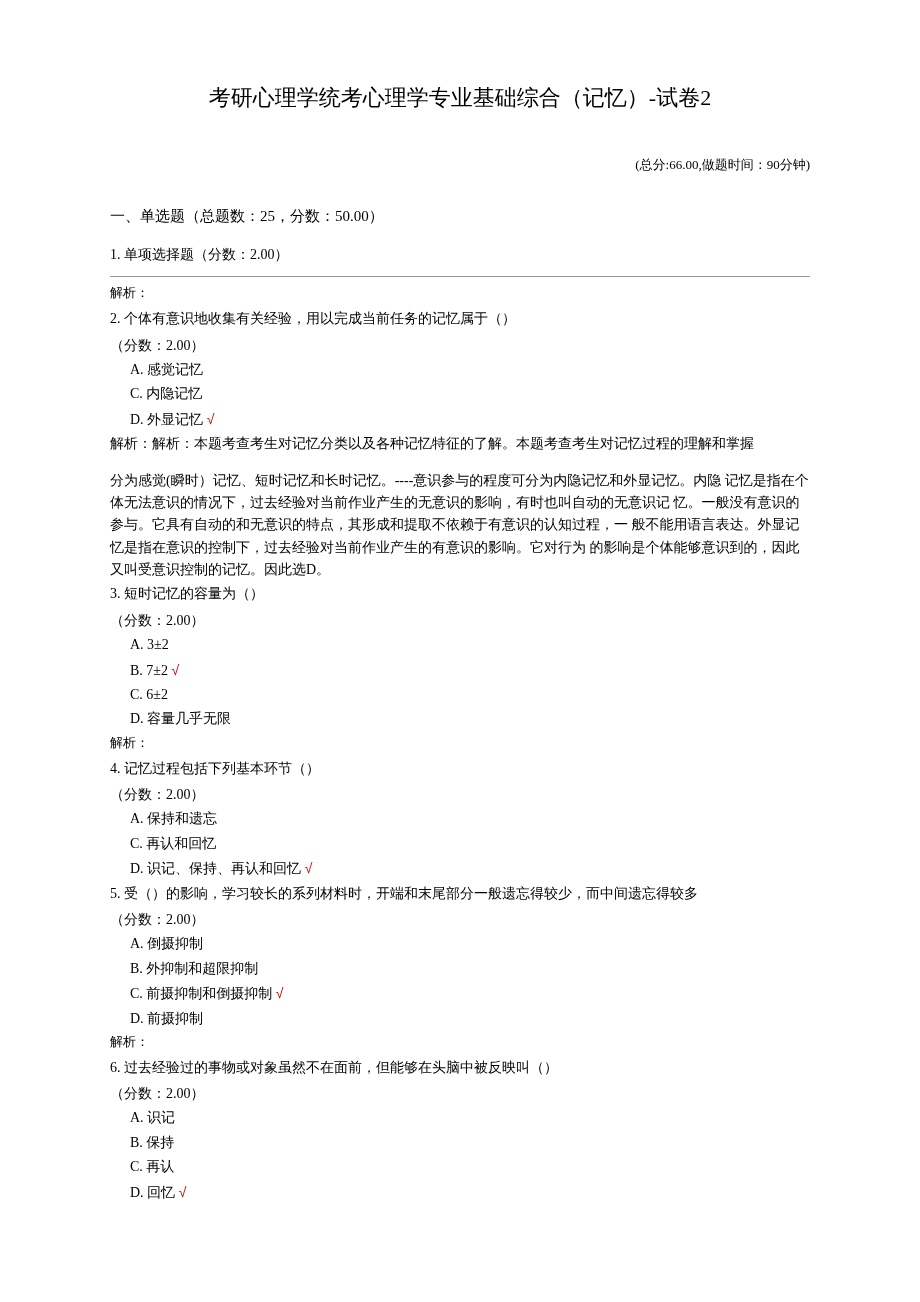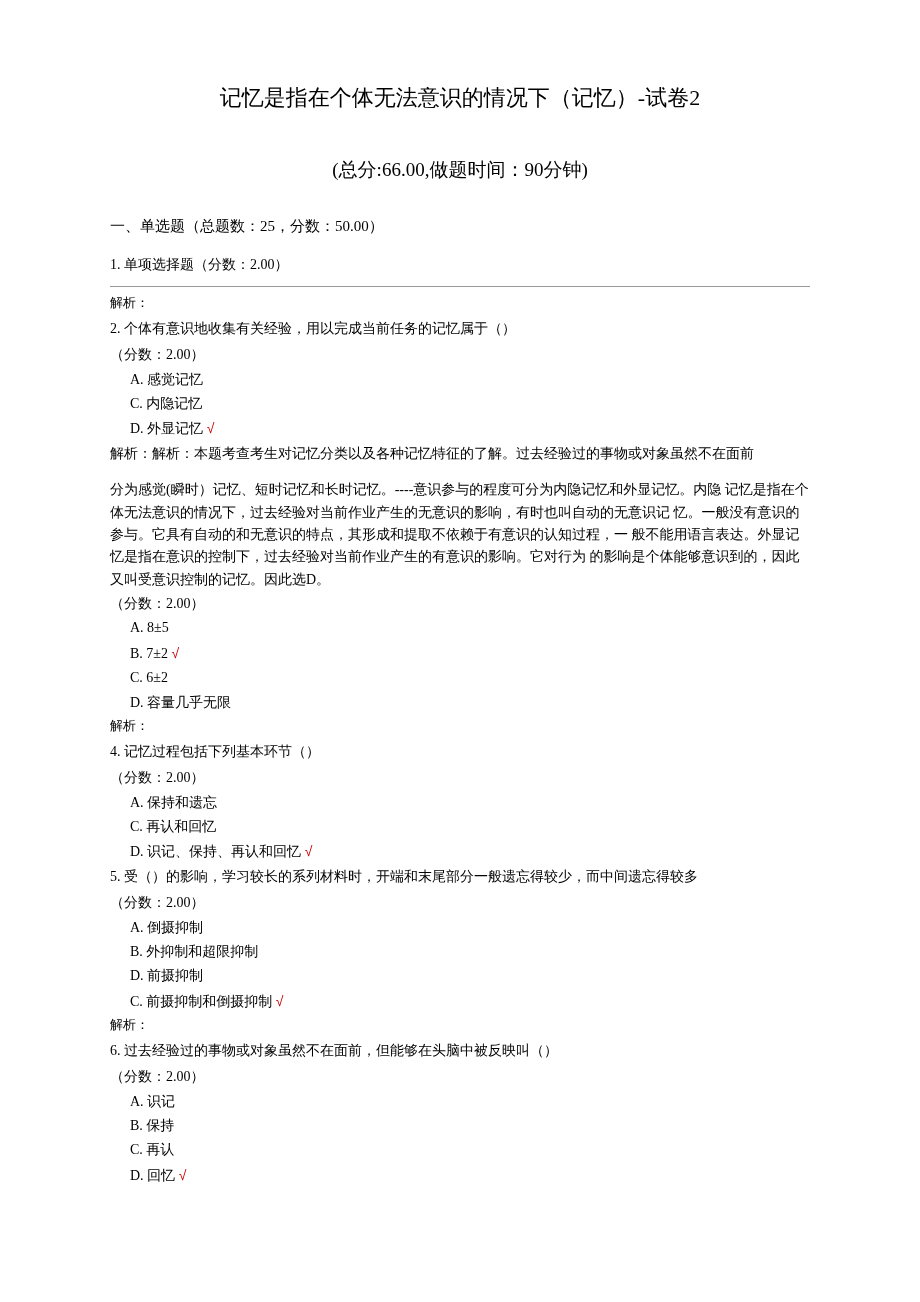--- a/index.html
+++ b/index.html
@@ -17,22 +17,22 @@
       padding: 80px 110px 40px 110px;
       box-sizing: border-box;
     }
     .title {
       text-align: center;
       font-size: 22px;
       font-family: "SimSun", "宋体", serif;
       margin-bottom: 40px;
     }
     .meta {
-      text-align: center;
-      font-size: 19px;
+      text-align: right;
+      font-size: 13px;
       margin-bottom: 28px;
     }
     .section-header {
       font-size: 15px;
       margin-bottom: 16px;
     }
     .q-line {
       font-size: 14px;
       margin-bottom: 4px;
     }
@@ -63,55 +63,56 @@
       margin-bottom: 2px;
     }
     .gap {
       margin-bottom: 14px;
     }
   </style>
 </head>
 <body>
 
 <div class="page">
-  <div class="title">记忆是指在个体无法意识的情况下（记忆）-试卷2</div>
+  <div class="title">考研心理学统考心理学专业基础综合（记忆）-试卷2</div>
   <div class="meta">(总分:66.00,做题时间：90分钟)</div>
   <div class="section-header">一、单选题（总题数：25，分数：50.00）</div>
 
   <div class="q-line">1. 单项选择题（分数：2.00）</div>
   <hr class="sep">
   <div class="analysis">解析：</div>
 
   <div class="q-line">2. 个体有意识地收集有关经验，用以完成当前任务的记忆属于（）</div>
   <div class="points">（分数：2.00）</div>
   <div class="option">A. 感觉记忆</div>
   <div class="option">C. 内隐记忆</div>
   <div class="option"><span>D. 外显记忆 </span><span class="check">√</span></div>
-  <div class="para gap">解析：解析：本题考查考生对记忆分类以及各种记忆特征的了解。过去经验过的事物或对象虽然不在面前</div>
+  <div class="para gap">解析：解析：本题考查考生对记忆分类以及各种记忆特征的了解。本题考查考生对记忆过程的理解和掌握</div>
   <div class="para">分为感觉(瞬时）记忆、短时记忆和长时记忆。----意识参与的程度可分为内隐记忆和外显记忆。内隐 记忆是指在个体无法意识的情况下，过去经验对当前作业产生的无意识的影响，有时也叫自动的无意识记 忆。一般没有意识的参与。它具有自动的和无意识的特点，其形成和提取不依赖于有意识的认知过程，一 般不能用语言表达。外显记忆是指在意识的控制下，过去经验对当前作业产生的有意识的影响。它对行为 的影响是个体能够意识到的，因此又叫受意识控制的记忆。因此选D。</div>
 
+  <div class="q-line">3. 短时记忆的容量为（）</div>
   <div class="points">（分数：2.00）</div>
-  <div class="option">A. 8±5</div>
+  <div class="option">A. 3±2</div>
   <div class="option"><span>B. 7±2 </span><span class="check">√</span></div>
   <div class="option">C. 6±2</div>
   <div class="option">D. 容量几乎无限</div>
   <div class="analysis">解析：</div>
 
   <div class="q-line">4. 记忆过程包括下列基本环节（）</div>
   <div class="points">（分数：2.00）</div>
   <div class="option">A. 保持和遗忘</div>
   <div class="option">C. 再认和回忆</div>
   <div class="option"><span>D. 识记、保持、再认和回忆 </span><span class="check">√</span></div>
 
   <div class="q-line">5. 受（）的影响，学习较长的系列材料时，开端和末尾部分一般遗忘得较少，而中间遗忘得较多</div>
   <div class="points">（分数：2.00）</div>
   <div class="option">A. 倒摄抑制</div>
   <div class="option">B. 外抑制和超限抑制</div>
+  <div class="option"><span>C. 前摄抑制和倒摄抑制 </span><span class="check">√</span></div>
   <div class="option">D. 前摄抑制</div>
-  <div class="option"><span>C. 前摄抑制和倒摄抑制 </span><span class="check">√</span></div>
   <div class="analysis">解析：</div>
 
   <div class="q-line">6. 过去经验过的事物或对象虽然不在面前，但能够在头脑中被反映叫（）</div>
   <div class="points">（分数：2.00）</div>
   <div class="option">A. 识记</div>
   <div class="option">B. 保持</div>
   <div class="option">C. 再认</div>
   <div class="option"><span>D. 回忆 </span><span class="check">√</span></div>
 </div>
 

